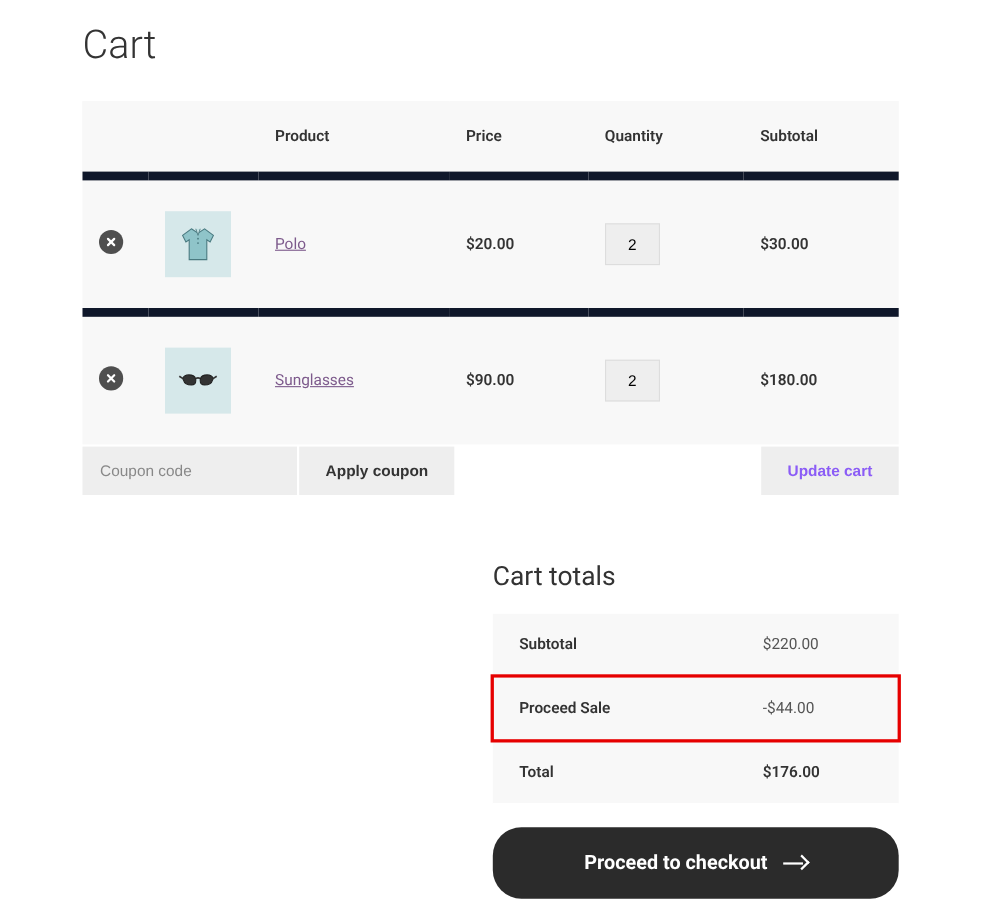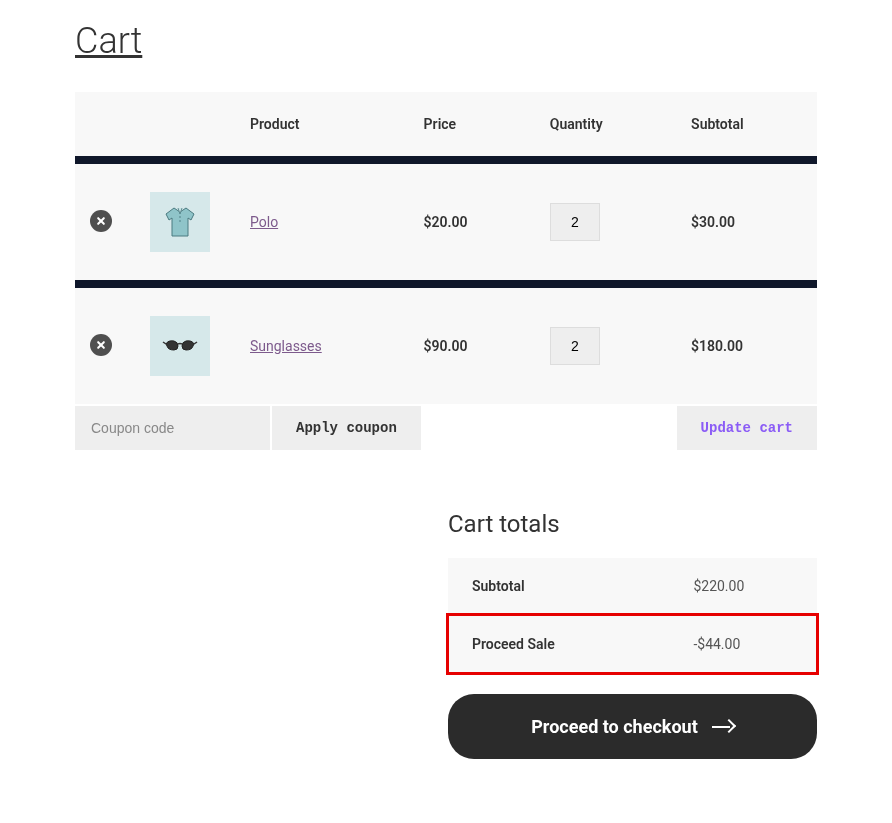--- a/index.html
+++ b/index.html
@@ -12,21 +12,20 @@
       background: #fff;
       color: #333;
       padding: 20px 75px;
       width: 892px;
     }
     h1.page-title {
       font-size: 36px;
       font-weight: 300;
       color: #333;
       margin-bottom: 30px;
-      text-decoration: underline;
     }
     h2.totals-title {
       font-size: 24px;
       font-weight: 400;
       color: #333;
       margin-bottom: 20px;
     }
     table.cart-table {
       width: 100%;
       border-collapse: collapse;
@@ -119,21 +118,20 @@
     }
     .coupon-input::placeholder { color: #888; }
     .btn {
       border: none;
       background: #eee;
       padding: 14px 24px;
       font-size: 14px;
       font-weight: 600;
       cursor: pointer;
       color: #333;
-      font-family: Liberation Mono, monospace;
     }
     .btn.update {
       color: #8b5cf6;
     }
     .totals-section {
       margin-top: 60px;
       margin-left: 373px;
     }
     table.totals-table {
       width: 100%;
@@ -293,19 +291,23 @@
   <table class="totals-table">
     <tbody>
         <tr>
       <th>Subtotal</th>
       <td>$220.00</td>
     </tr>
     <tr class="highlight-row">
       <th>Proceed Sale</th>
       <td>-$44.00</td>
     </tr>
+    <tr class="total-row">
+      <th>Total</th>
+      <td>$176.00</td>
+    </tr>
   </tbody>
     </table>
   <div class="checkout-btn">
     <span>Proceed to checkout</span>
     <span class="arrow-icon"></span>
   </div>
 </div>
 
 </body></html>

